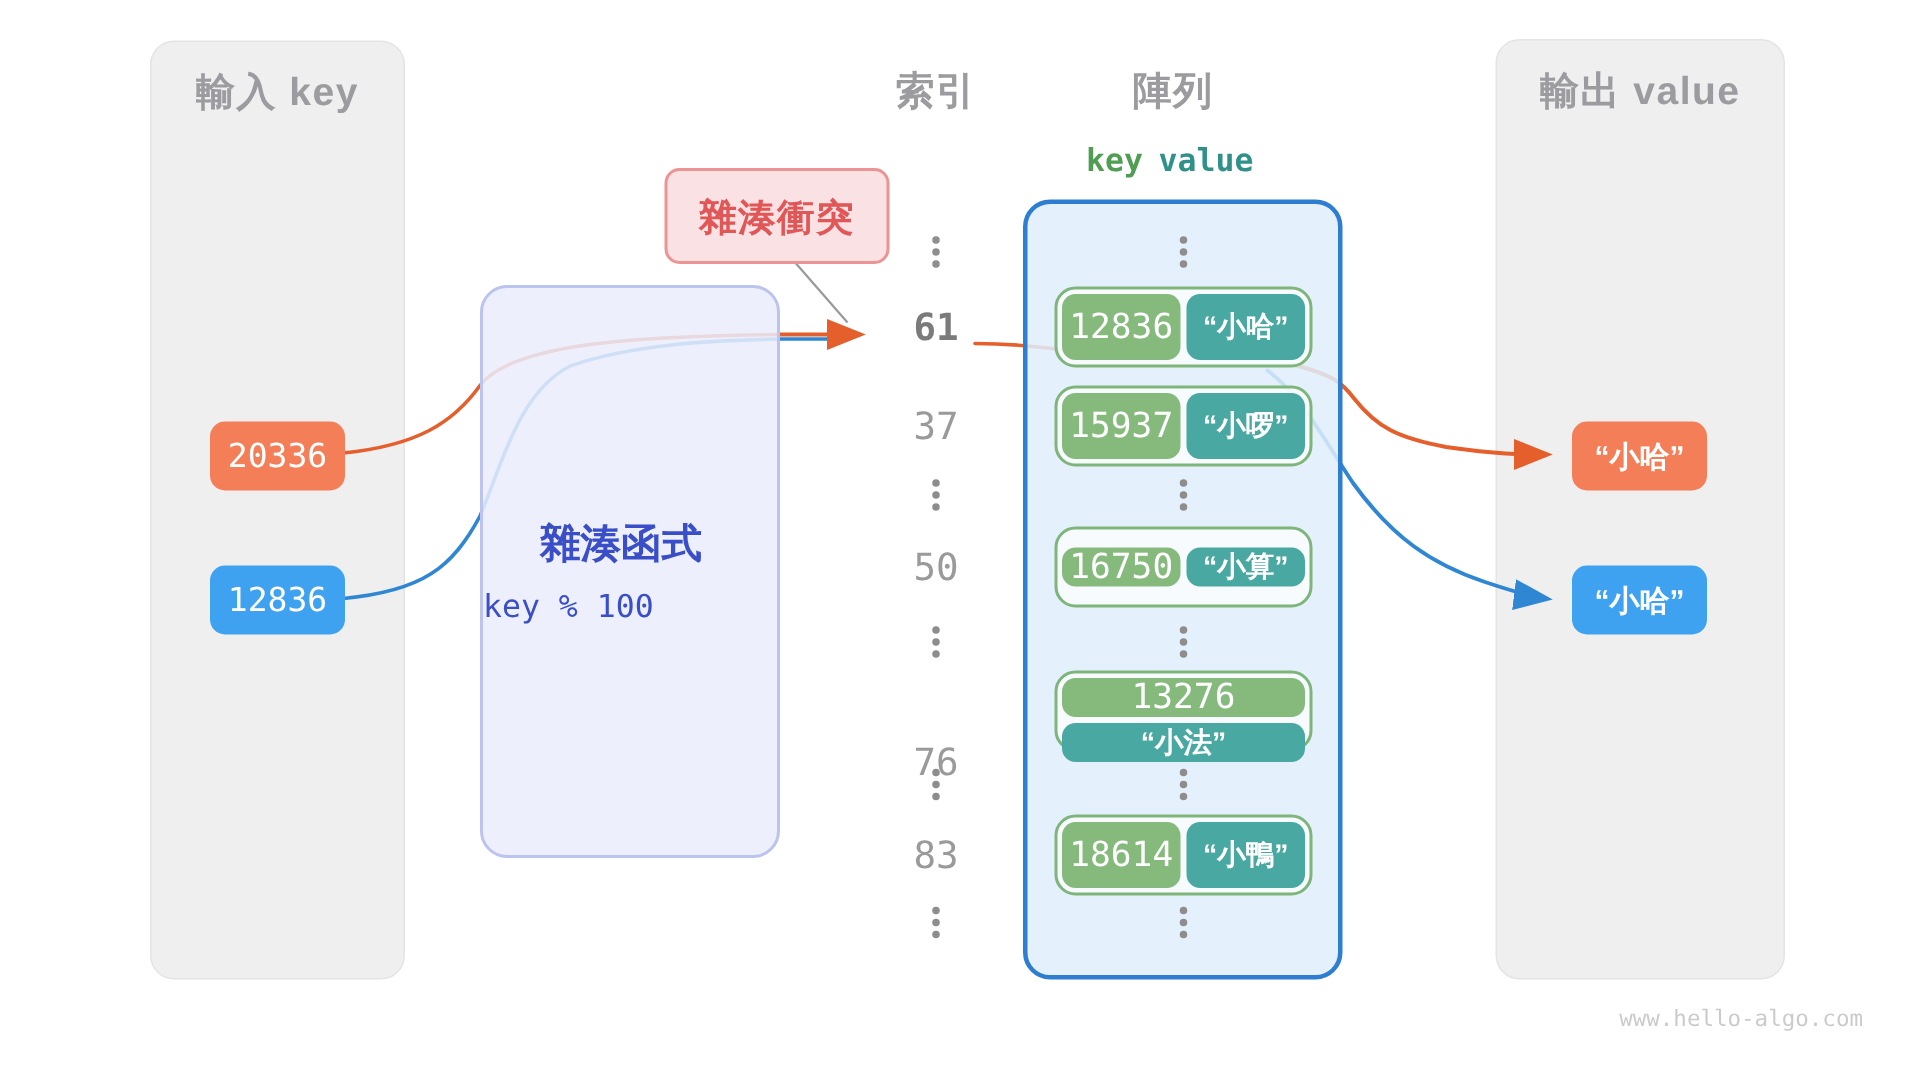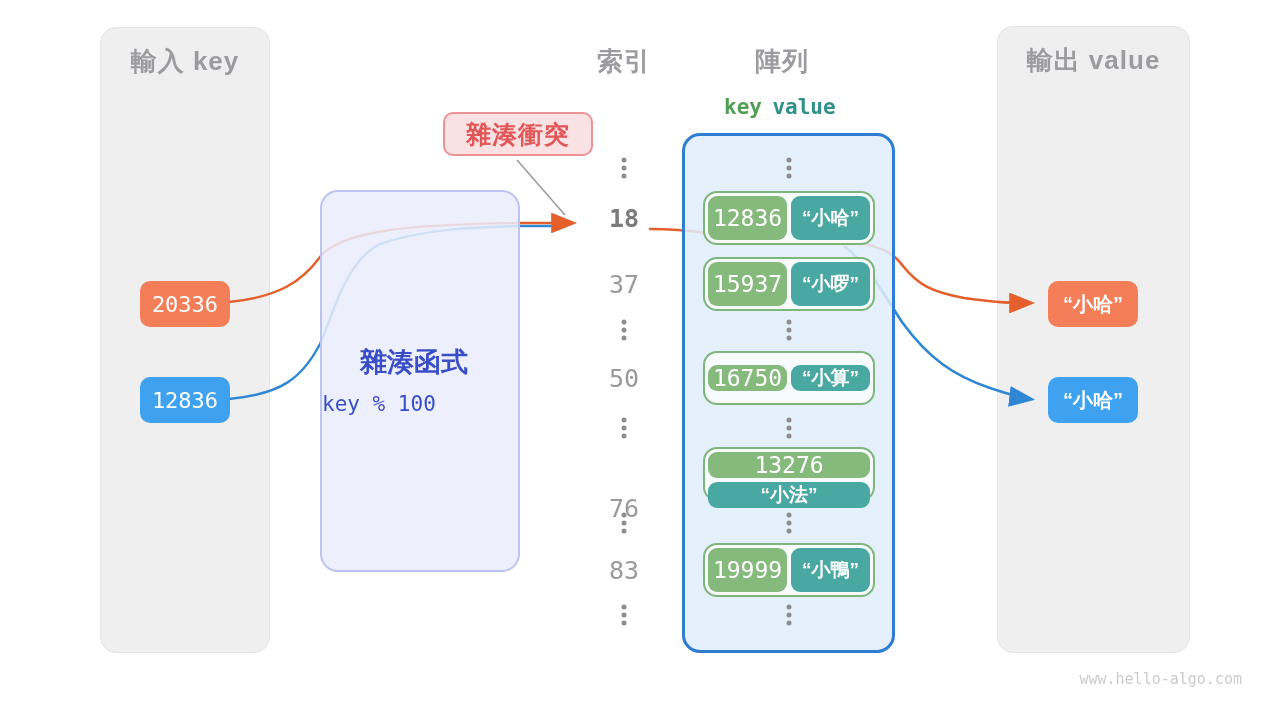--- a/index.html
+++ b/index.html
@@ -34,21 +34,21 @@
 
   
   .colhead { position:absolute; transform:translate(-50%,-50%); font-size:26px; font-weight:bold;
              color:#9c9ca0; letter-spacing:1px; white-space:nowrap; }
   .kvhead { position:absolute; transform:translate(-50%,-50%); white-space:nowrap;
             font-family:"DejaVu Sans Mono","Liberation Mono",monospace; font-size:21px; font-weight:bold; }
   #col-key   { color:#4f9e53; }
   #col-value { color:#2f9189; }
 
   
-  .badge { position:absolute; left:443px; top:112px; width:150px; height:44px;
+  .badge { position:absolute; left:443px; top:112px; width:150px; height:64px;
     background:#fae1e3; border:2.5px solid #ee9393; border-radius:10px; box-sizing:border-box;
     display:flex; align-items:center; justify-content:center;
     font-size:25px; font-weight:bold; color:#e15757; letter-spacing:1px; }
 
   
   .kv-box { position:absolute; width:90px; height:46px; border-radius:10px; color:#fff;
     display:flex; align-items:center; justify-content:center; box-sizing:border-box; }
   .kv-box.num { font-family:"DejaVu Sans Mono","Liberation Mono",monospace; font-size:22px;text-align:center; }
   .kv-box.str { font-size:20px; font-weight:bold; }
   .bg-orange { background:#f47e57; }
@@ -125,21 +125,21 @@
 
     <div class="kv-box str bg-orange" style="left:1048px; top:281px;">“小哈”</div>
     <div class="kv-box str bg-blue" style="left:1048px; top:377px;">“小哈”</div>
 
     <div>
         <div class="vdots" style="left: 624px; top: 168px;">
           <i></i>
           <i></i>
           <i></i>
         </div>
-        <div class="row-index hl" style="left: 624px; top: 218px;">18</div>
+        <div class="row-index hl" style="left: 624px; top: 218px;">61</div>
         <div class="row-index" style="left: 624px; top: 284px;">37</div>
         <div class="vdots" style="left: 624px; top: 330px;">
           <i></i>
           <i></i>
           <i></i>
         </div>
         <div class="row-index" style="left: 624px; top: 378px;">50</div>
         <div class="vdots" style="left: 624px; top: 428px;">
           <i></i>
           <i></i>
@@ -189,21 +189,21 @@
         <div class="pair" style="top: 474px; flex-direction: column;">
           <div class="kbox">13276</div>
           <div class="vbox">“小法”</div>
         </div>
         <div class="vdots" style="left: 789px; top: 523px;">
           <i></i>
           <i></i>
           <i></i>
         </div>
         <div class="pair" style="top: 570px;">
-          <div class="kbox">19999</div>
+          <div class="kbox">18614</div>
           <div class="vbox">“小鴨”</div>
         </div>
         <div class="vdots" style="left: 789px; top: 615px;">
           <i></i>
           <i></i>
           <i></i>
         </div>
       </div>
 
     <div class="watermark">www.hello-algo.com</div>

